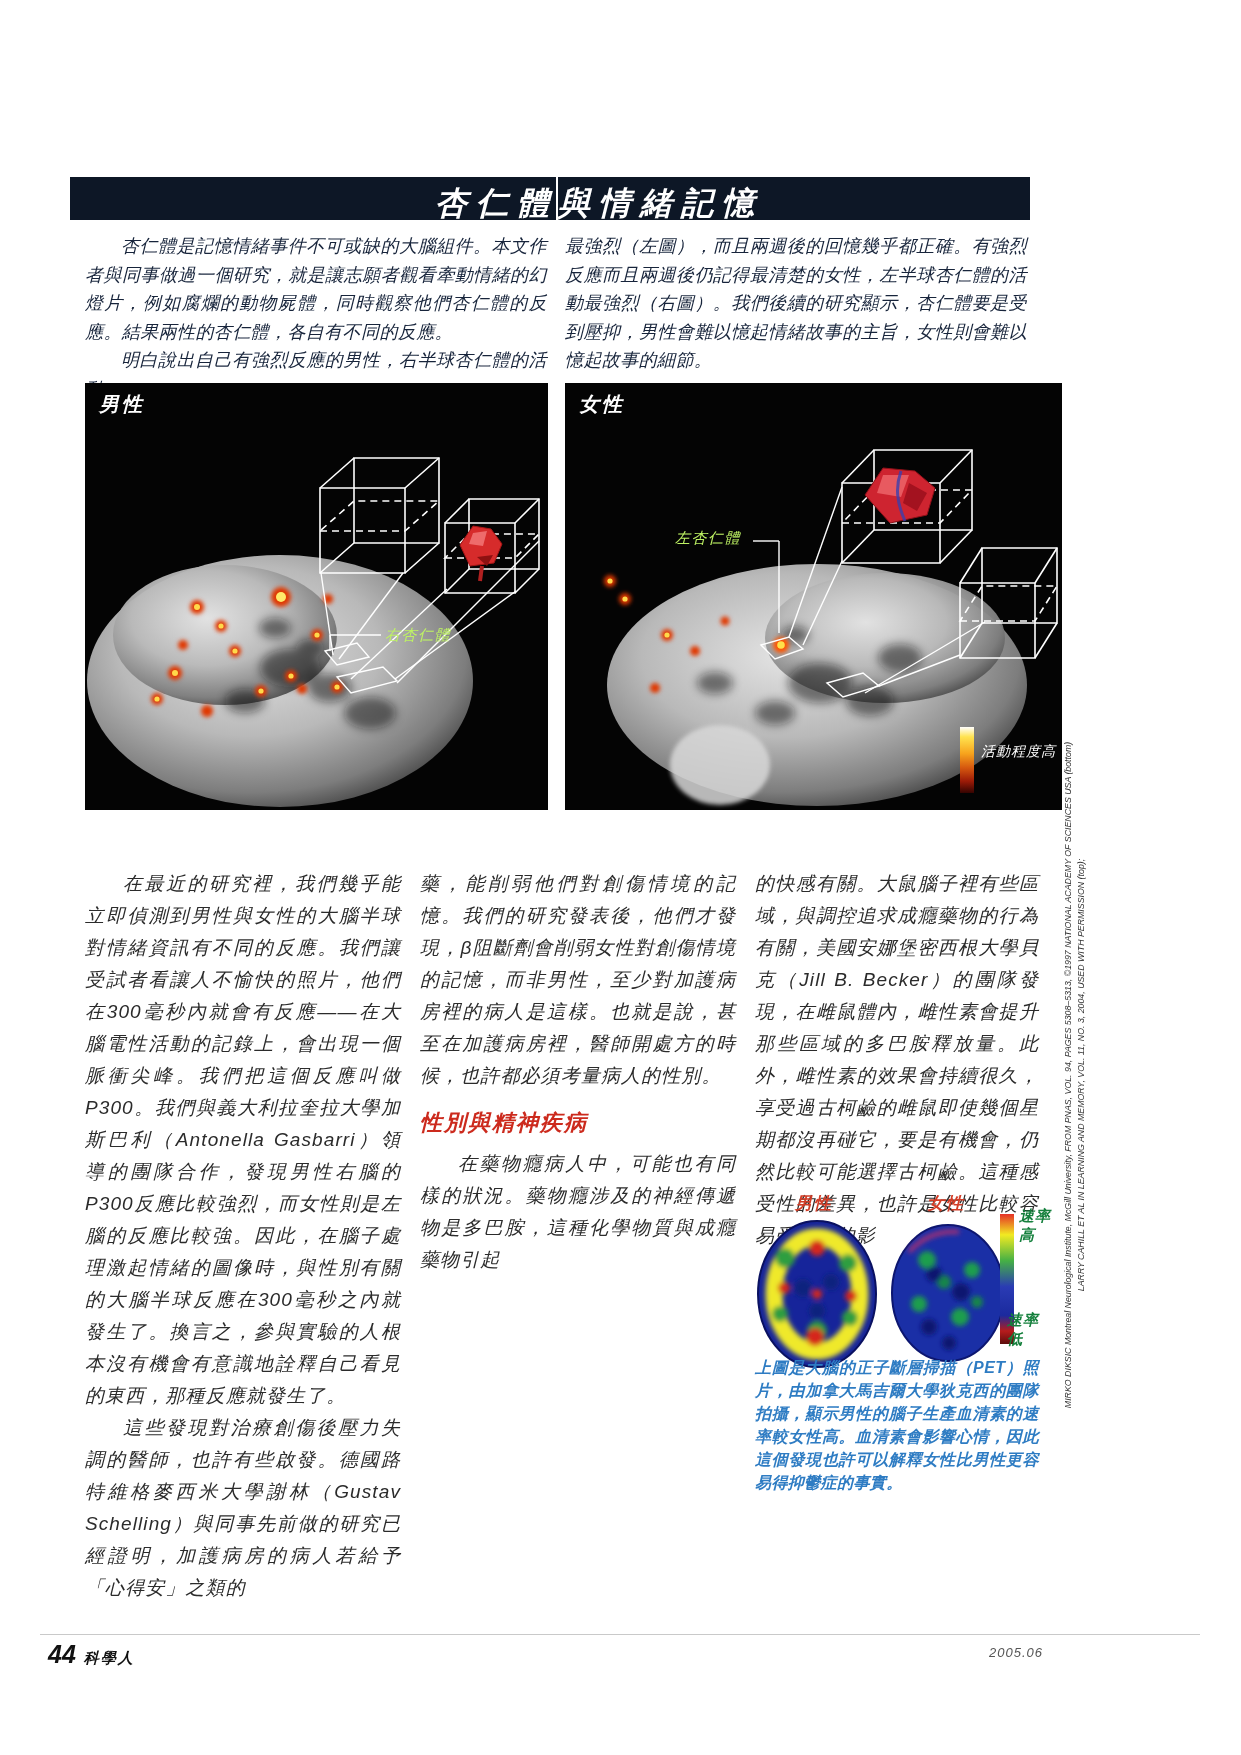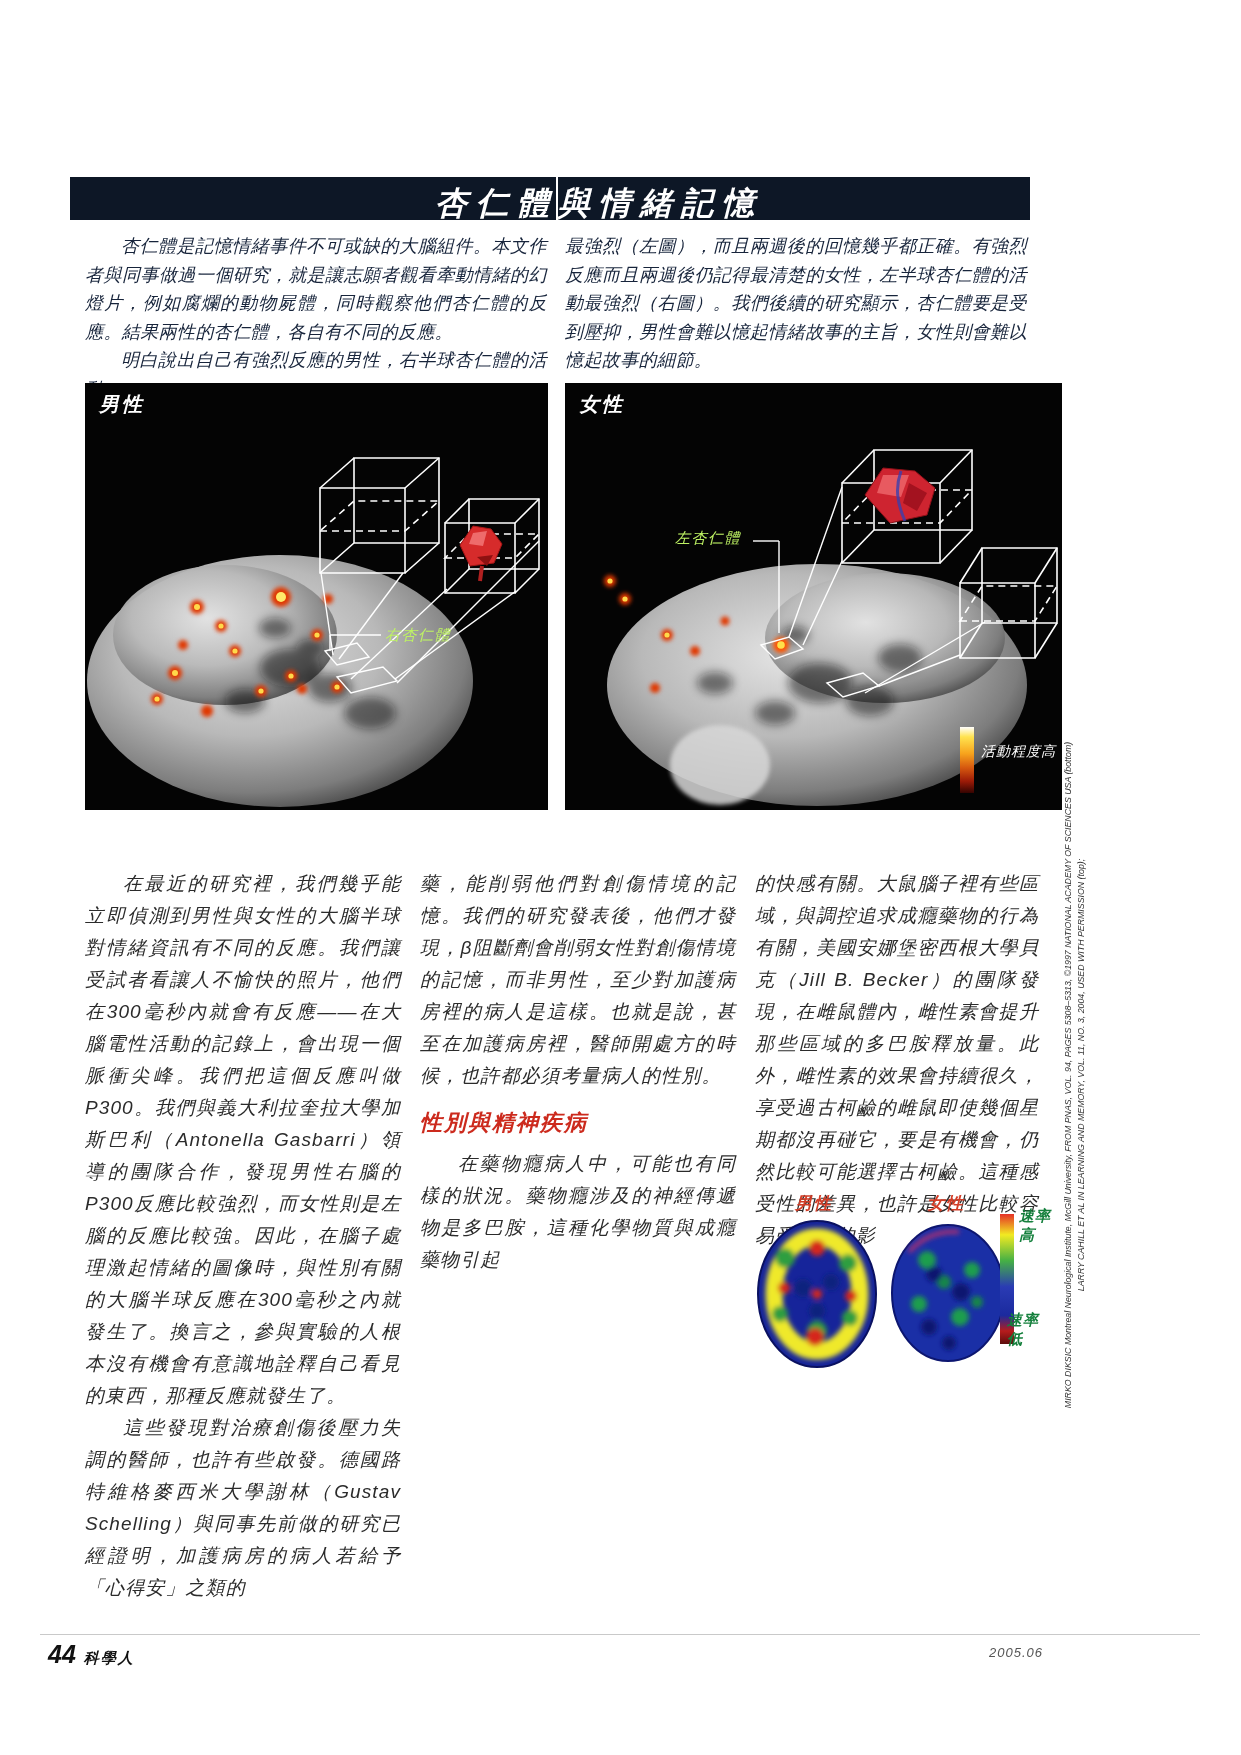--- a/index.html
+++ b/index.html
@@ -327,20 +327,21 @@
           <stop offset="100%" stop-color="#5c0d0d"></stop>
         </linearGradient>
       </defs>
       <rect x="0" y="0" width="14" height="130" fill="url(#gradRate)"></rect>
     </svg>
 
     <div class="abs rate-label" style="left:264px;top:14px;">速率高</div>
     <div class="abs rate-label" style="left:252px;top:118px;">速率低</div>
   </div>
 
+  <div class="abs pet-caption">上圖是大腦的正子斷層掃描（PET）照片，由加拿大馬吉爾大學狄克西的團隊拍攝，顯示男性的腦子生產血清素的速率較女性高。血清素會影響心情，因此這個發現也許可以解釋女性比男性更容易得抑鬱症的事實。</div>
 
   <div class="abs credit">
     <div>MIRKO DIKSIC Montreal Neurological Institute, McGill University, FROM PNAS, VOL. 94, PAGES 5308–5313, ©1997 NATIONAL ACADEMY OF SCIENCES USA (bottom)</div>
     <div>LARRY CAHILL ET AL IN LEARNING AND MEMORY, VOL. 11, NO. 3, 2004, USED WITH PERMISSION (top);</div>
   </div>
 
   <div class="abs footer-rule"></div>
   <div class="abs footer-left">
     <span class="num">44</span><span class="mag">科學人</span>
   </div>

